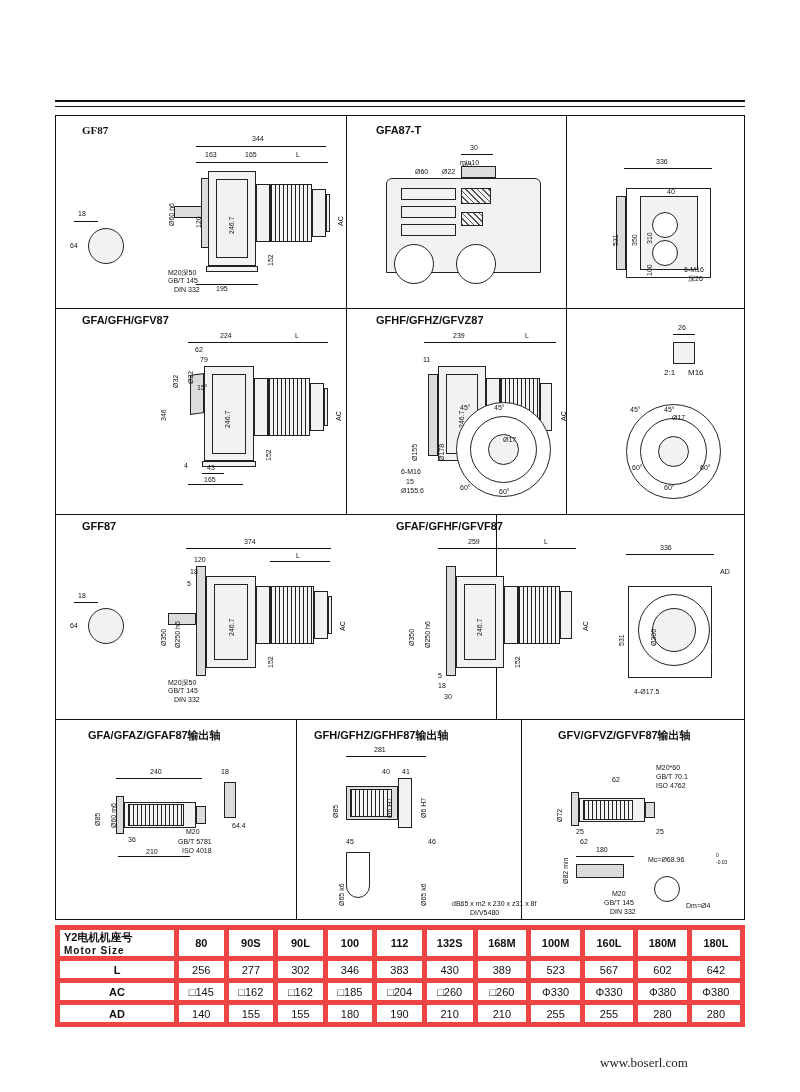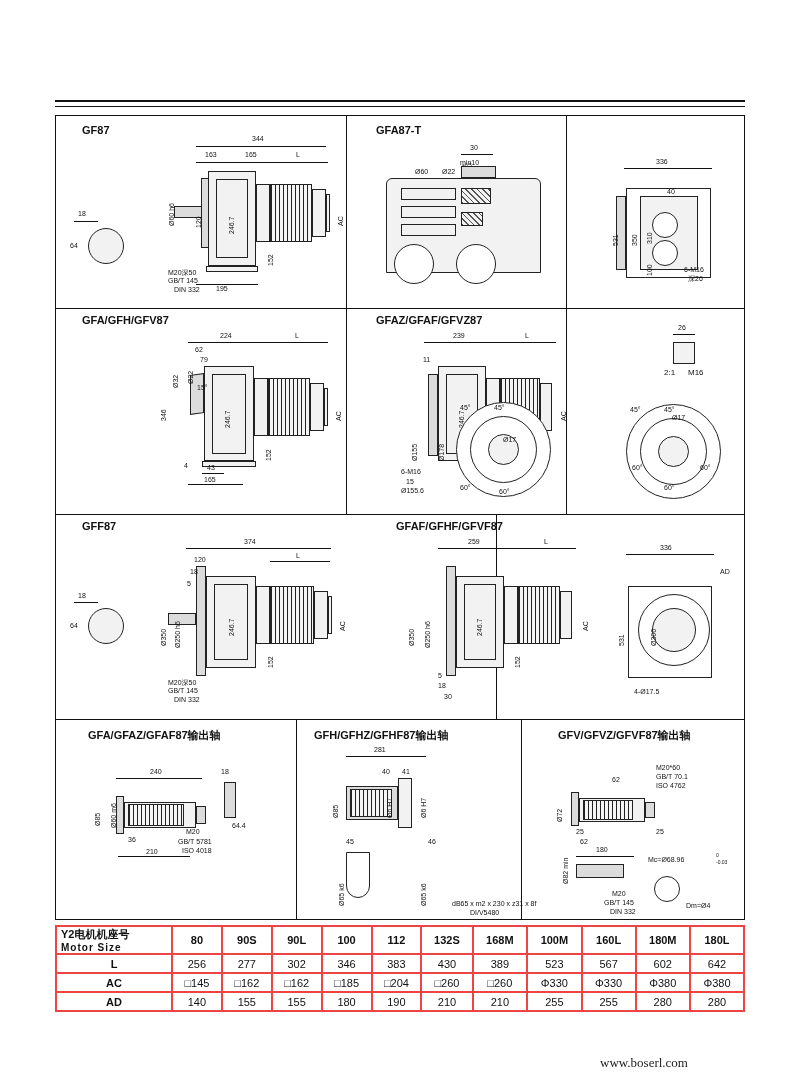--- a/index.html
+++ b/index.html
@@ -25,21 +25,21 @@
   .boxw{position:absolute;border:1px solid #222;box-sizing:border-box;background:#fff;}
   .boxd{position:absolute;border:1px solid #222;box-sizing:border-box;background:#dcdcdc;}
   .hatch{position:absolute;border:1px solid #222;box-sizing:border-box;
      background:repeating-linear-gradient(45deg,#555 0 1px,transparent 1px 4px);}
   .circ{position:absolute;border:1px solid #222;border-radius:50%;box-sizing:border-box;background:#f2f2f2;}
   .circw{position:absolute;border:1px solid #222;border-radius:50%;box-sizing:border-box;background:#fff;}
   .dim{position:absolute;background:#111;height:1px;}
   .fins{position:absolute;background:repeating-linear-gradient(90deg,#222 0 1px,#f4f4f4 1px 4px);border:1px solid #222;box-sizing:border-box;}
   
   .tbl{position:absolute;left:55px;top:925px;width:690px;border-collapse:collapse;}
-  .tbl td{border:2px solid #ef4444;font-size:11px;text-align:center;height:17px;padding:0;}
+  .tbl td{border:5px solid #ef4444;font-size:11px;text-align:center;height:17px;padding:0;}
   .tbl td.lab{width:110px;text-align:left;padding-left:4px;font-weight:bold;}
   .tbl td.lab2{width:110px;text-align:center;font-weight:bold;}
   .hdr td{font-weight:bold;}
   .foot{position:absolute;left:600px;top:1055px;font-size:13px;color:#222;font-family:"Liberation Serif",serif;}
 </style>
 </head>
 <body>
 
 <div class="page">
 
@@ -51,21 +51,21 @@
 
     <div class="hline" style="left:0;top:192px;width:688px;"></div>
     <div class="hline" style="left:0;top:398px;width:688px;"></div>
     <div class="hline" style="left:0;top:603px;width:688px;"></div>
     <div class="vline" style="left:290px;top:0;height:398px;"></div>
     <div class="vline" style="left:510px;top:0;height:398px;"></div>
     <div class="vline" style="left:440px;top:398px;height:205px;"></div>
     <div class="vline" style="left:240px;top:603px;height:200px;"></div>
     <div class="vline" style="left:465px;top:603px;height:200px;"></div>
 
-    <div class="cap" style="left:26px;top:8px;">GF87</div>
+    <div class="cap" style="left:26px;top:8px;font-family:Liberation Serif, serif;">GF87</div>
 
     <div class="circ" style="left:32px;top:112px;width:36px;height:36px;"></div>
     <div class="dim" style="left:18px;top:105px;width:24px;"></div>
     <div class="t" style="left:22px;top:94px;">18</div>
     <div class="t" style="left:14px;top:126px;">64</div>
 
     <div class="box" style="left:152px;top:55px;width:48px;height:95px;"></div>
     <div class="box" style="left:160px;top:63px;width:32px;height:79px;"></div>
     <div class="boxd" style="left:145px;top:62px;width:8px;height:70px;"></div>
     <div class="box" style="left:200px;top:68px;width:14px;height:58px;"></div>
@@ -147,21 +147,21 @@
     <div class="vt" style="left:104px;top:305px;">346</div>
     <div class="vt" style="left:279px;top:305px;">AC</div>
     <div class="vt" style="left:168px;top:312px;">246.7</div>
     <div class="vt" style="left:209px;top:345px;">152</div>
     <div class="t" style="left:128px;top:346px;">4</div>
     <div class="dim" style="left:146px;top:357px;width:22px;"></div>
     <div class="t" style="left:151px;top:348px;">43</div>
     <div class="dim" style="left:132px;top:368px;width:55px;"></div>
     <div class="t" style="left:148px;top:360px;">165</div>
 
-    <div class="cap" style="left:320px;top:198px;">GFAZ/GFAF/GFVZ87</div>
+    <div class="cap" style="left:320px;top:198px;">GFHF/GFHZ/GFVZ87</div>
     <div class="box" style="left:382px;top:250px;width:48px;height:95px;"></div>
     <div class="box" style="left:390px;top:258px;width:32px;height:80px;"></div>
     <div class="boxd" style="left:372px;top:258px;width:10px;height:82px;"></div>
     <div class="box" style="left:430px;top:262px;width:14px;height:58px;"></div>
     <div class="fins" style="left:444px;top:262px;width:40px;height:58px;"></div>
     <div class="box" style="left:484px;top:267px;width:12px;height:48px;"></div>
     <div class="dim" style="left:368px;top:226px;width:78px;"></div>
     <div class="t" style="left:397px;top:216px;">239</div>
     <div class="t" style="left:367px;top:240px;">11</div>
     <div class="dim" style="left:446px;top:226px;width:54px;"></div>

